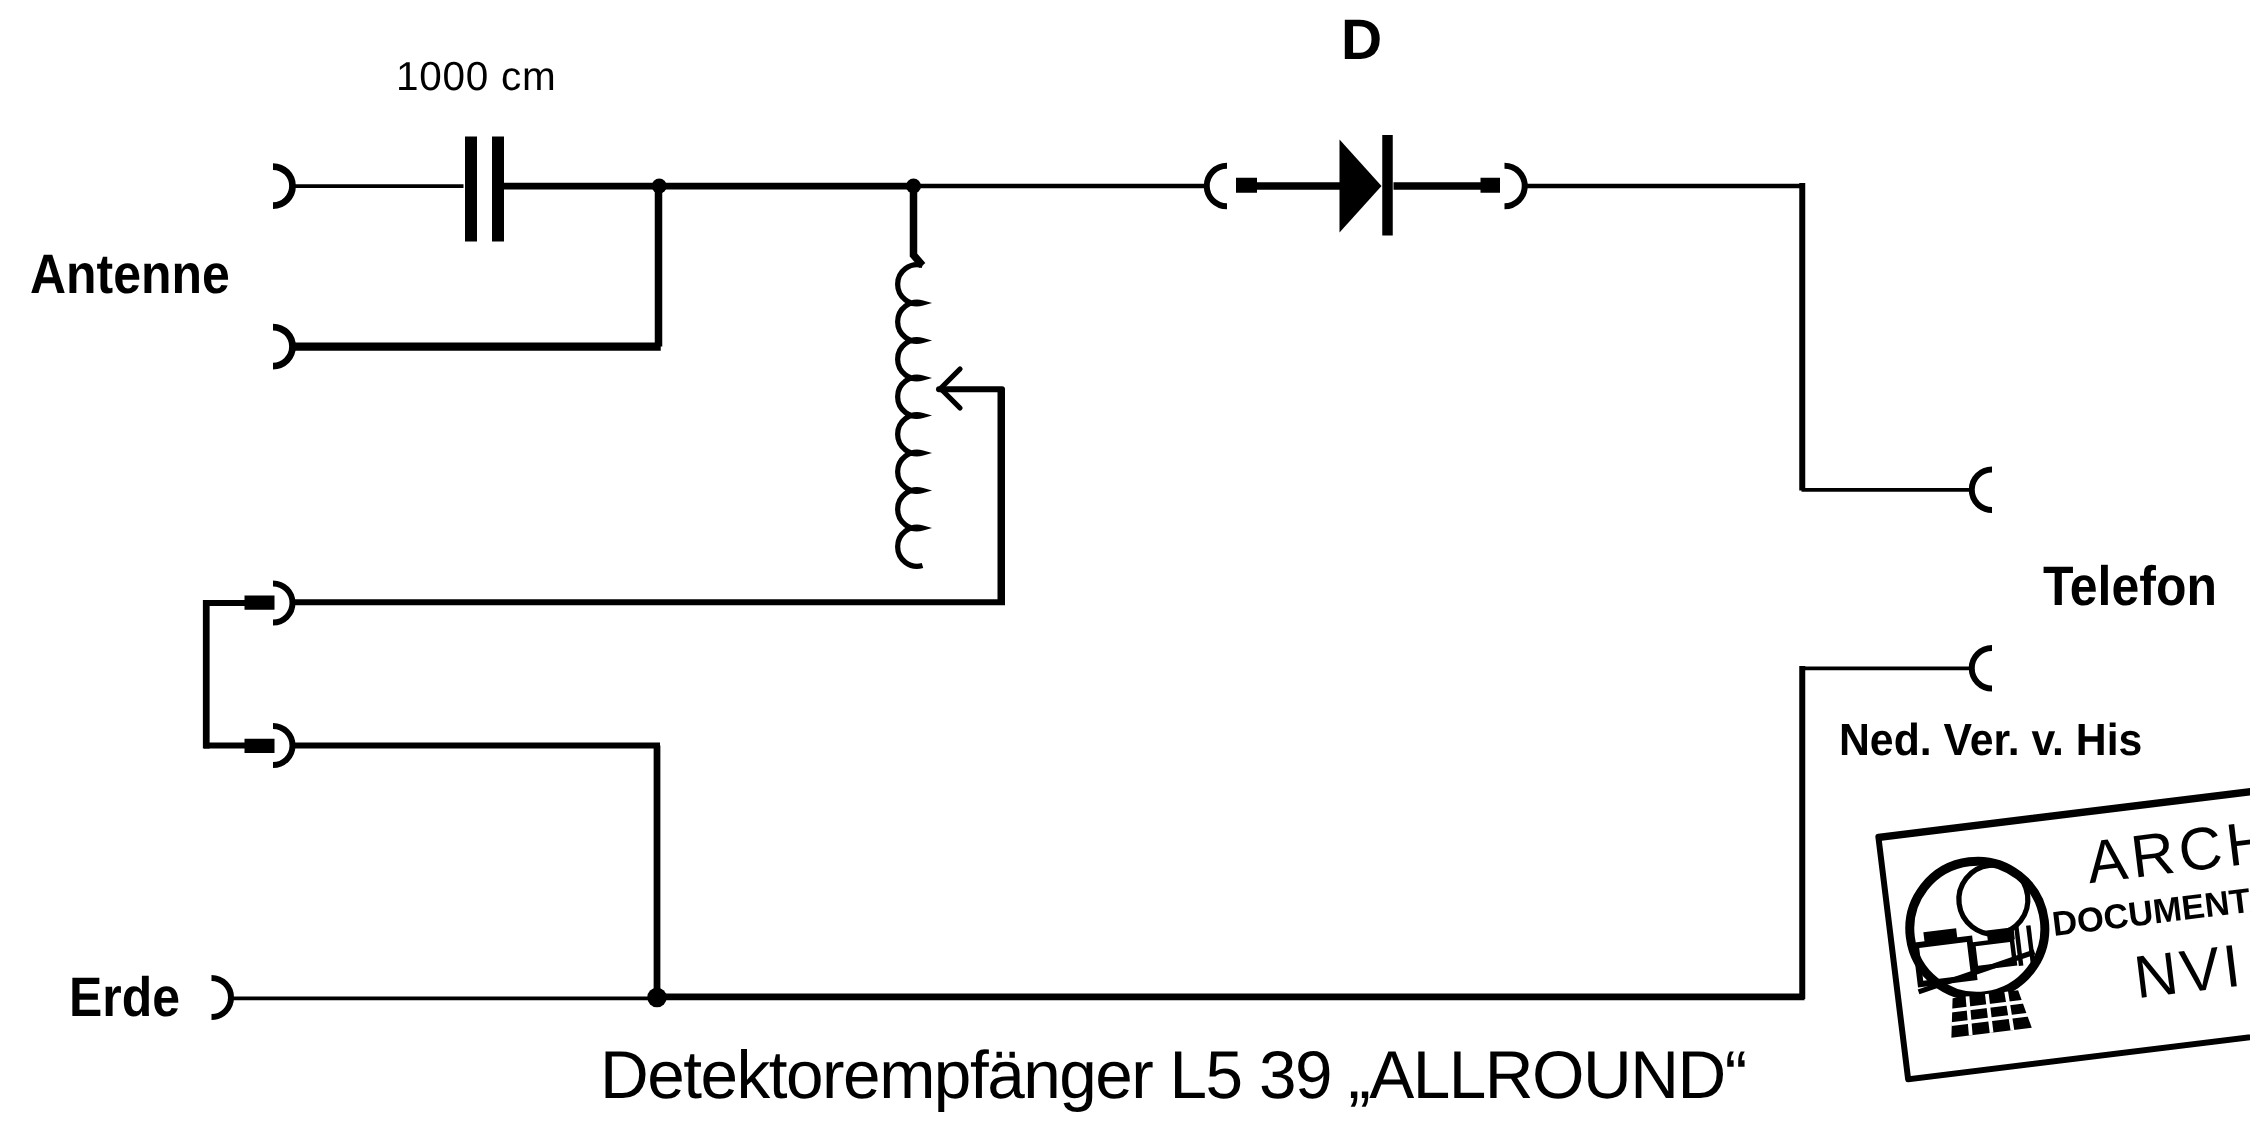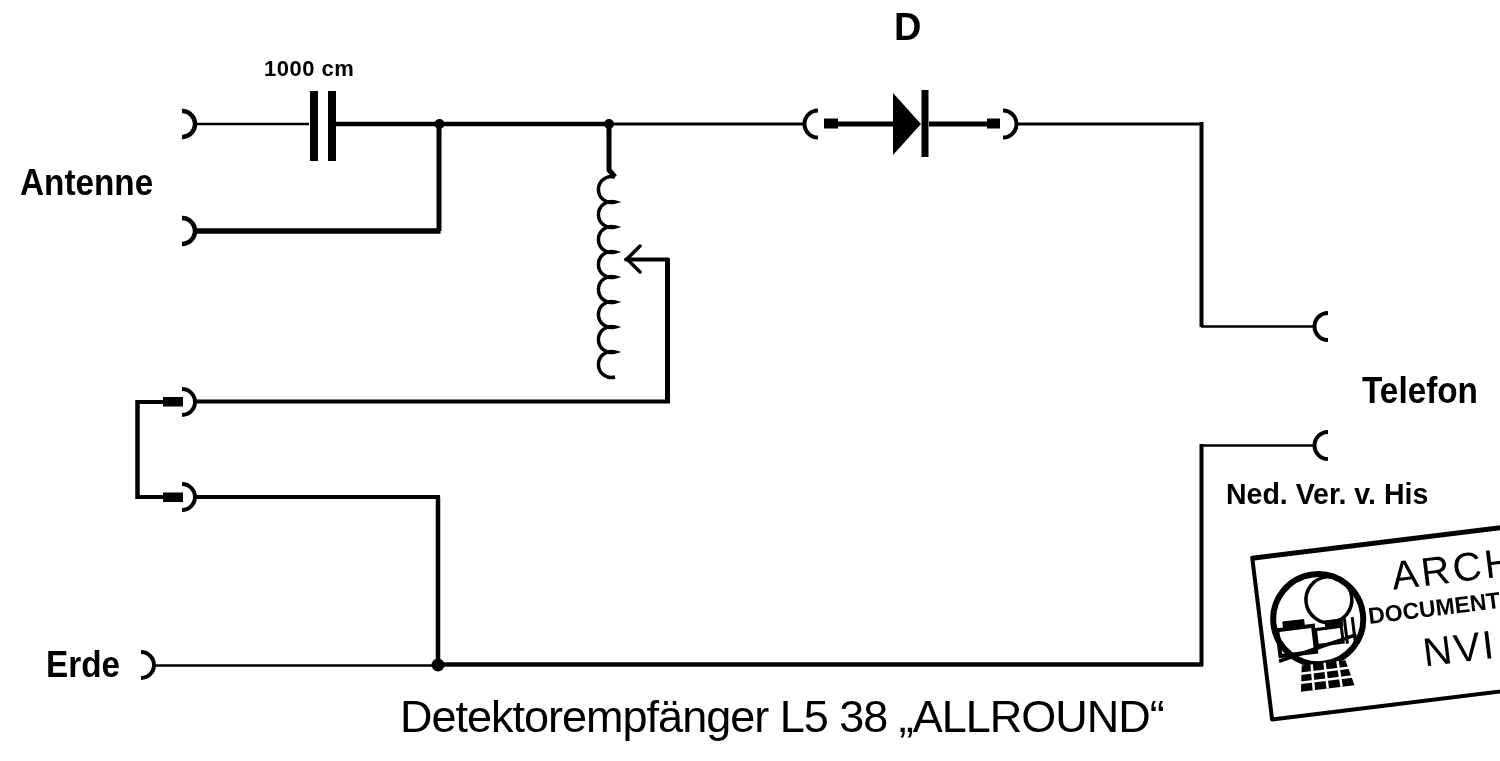--- a/index.html
+++ b/index.html
@@ -1,21 +1,21 @@
 <!DOCTYPE html>
 <html><head>
 <meta charset="utf-8">
 <style>
   html,body{margin:0;padding:0;background:#fff;}
   .page{position:relative;width:1500px;height:761px;background:#fff;overflow:hidden;
         font-family:"Liberation Sans",sans-serif;color:#000;}
   .lbl{position:absolute;color:#000;white-space:nowrap;line-height:1;}
   .bold{font-weight:700;}
   .cond{transform:scaleX(.9);transform-origin:left top;}
-  #cap-label{left:264px;top:58px;font-size:22px;font-weight:700;letter-spacing:.5px;}
+  #cap-label{left:264px;top:38px;font-size:27px;font-weight:400;letter-spacing:.5px;}
   #antenna-label{left:20px;top:164px;font-size:37px;}
   #d-label{left:894px;top:8px;font-size:38px;}
   #telefon-label{left:1362px;top:372px;font-size:37px;}
   #ned-label{left:1226px;top:479px;font-size:30px;transform:scaleX(.95);transform-origin:left top;}
   #erde-label{left:46px;top:646px;font-size:37px;}
   #caption-label{left:400px;top:694px;font-size:45px;font-weight:400;letter-spacing:-1px;}
   svg.schem{position:absolute;left:0;top:0;}
   .stamp{position:absolute;left:1250px;top:556px;width:274px;height:158px;
          border:4px solid #000;border-top-width:5px;border-radius:2px;
          transform:rotate(-7deg);transform-origin:0 0;background:transparent;}
@@ -117,21 +117,21 @@
       <circle cx="438" cy="665" r="6.5" fill="#000" stroke="none"></circle>
     </g>
   </svg>
 
   <div class="lbl" id="cap-label">1000 cm</div>
   <div class="lbl bold cond" id="antenna-label">Antenne</div>
   <div class="lbl bold" id="d-label">D</div>
   <div class="lbl bold cond" id="telefon-label">Telefon</div>
   <div class="lbl bold" id="ned-label">Ned. Ver. v. His</div>
   <div class="lbl bold cond" id="erde-label">Erde</div>
-  <div class="lbl" id="caption-label">Detektorempfänger L5 38 „ALLROUND“</div>
+  <div class="lbl" id="caption-label">Detektorempfänger L5 39 „ALLROUND“</div>
 
   <div class="stamp">
     <svg width="108" height="146" viewBox="0 0 108 146">
       <g stroke="#000" fill="none">
         <circle cx="54" cy="60" r="45" stroke-width="6"></circle>
         <circle cx="67" cy="42" r="23" stroke-width="3.5"></circle>
         <rect x="12" y="66" width="36" height="26" stroke-width="4"></rect>
         <rect x="18" y="58" width="22" height="9" fill="#000" stroke="none"></rect>
         <rect x="50" y="70" width="26" height="16" stroke-width="3"></rect>
         <rect x="60" y="62" width="18" height="8" fill="#000" stroke="none"></rect>

